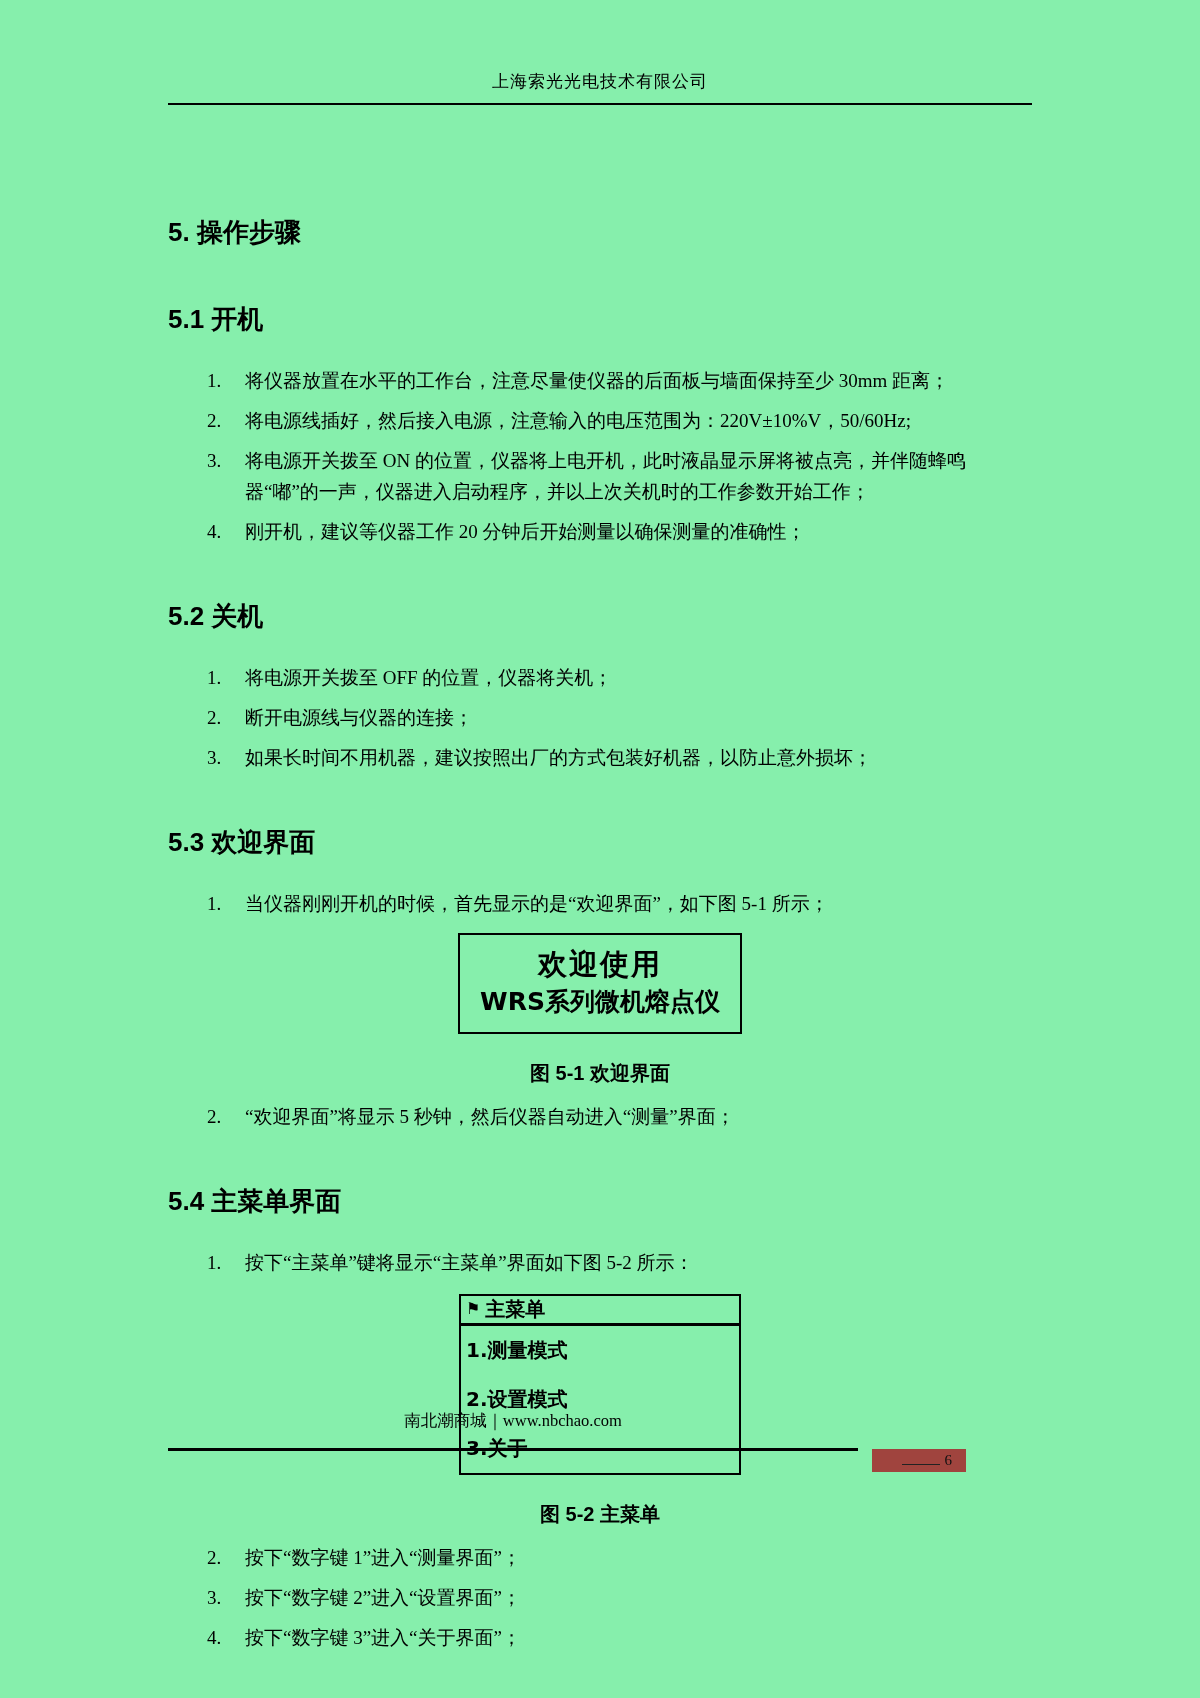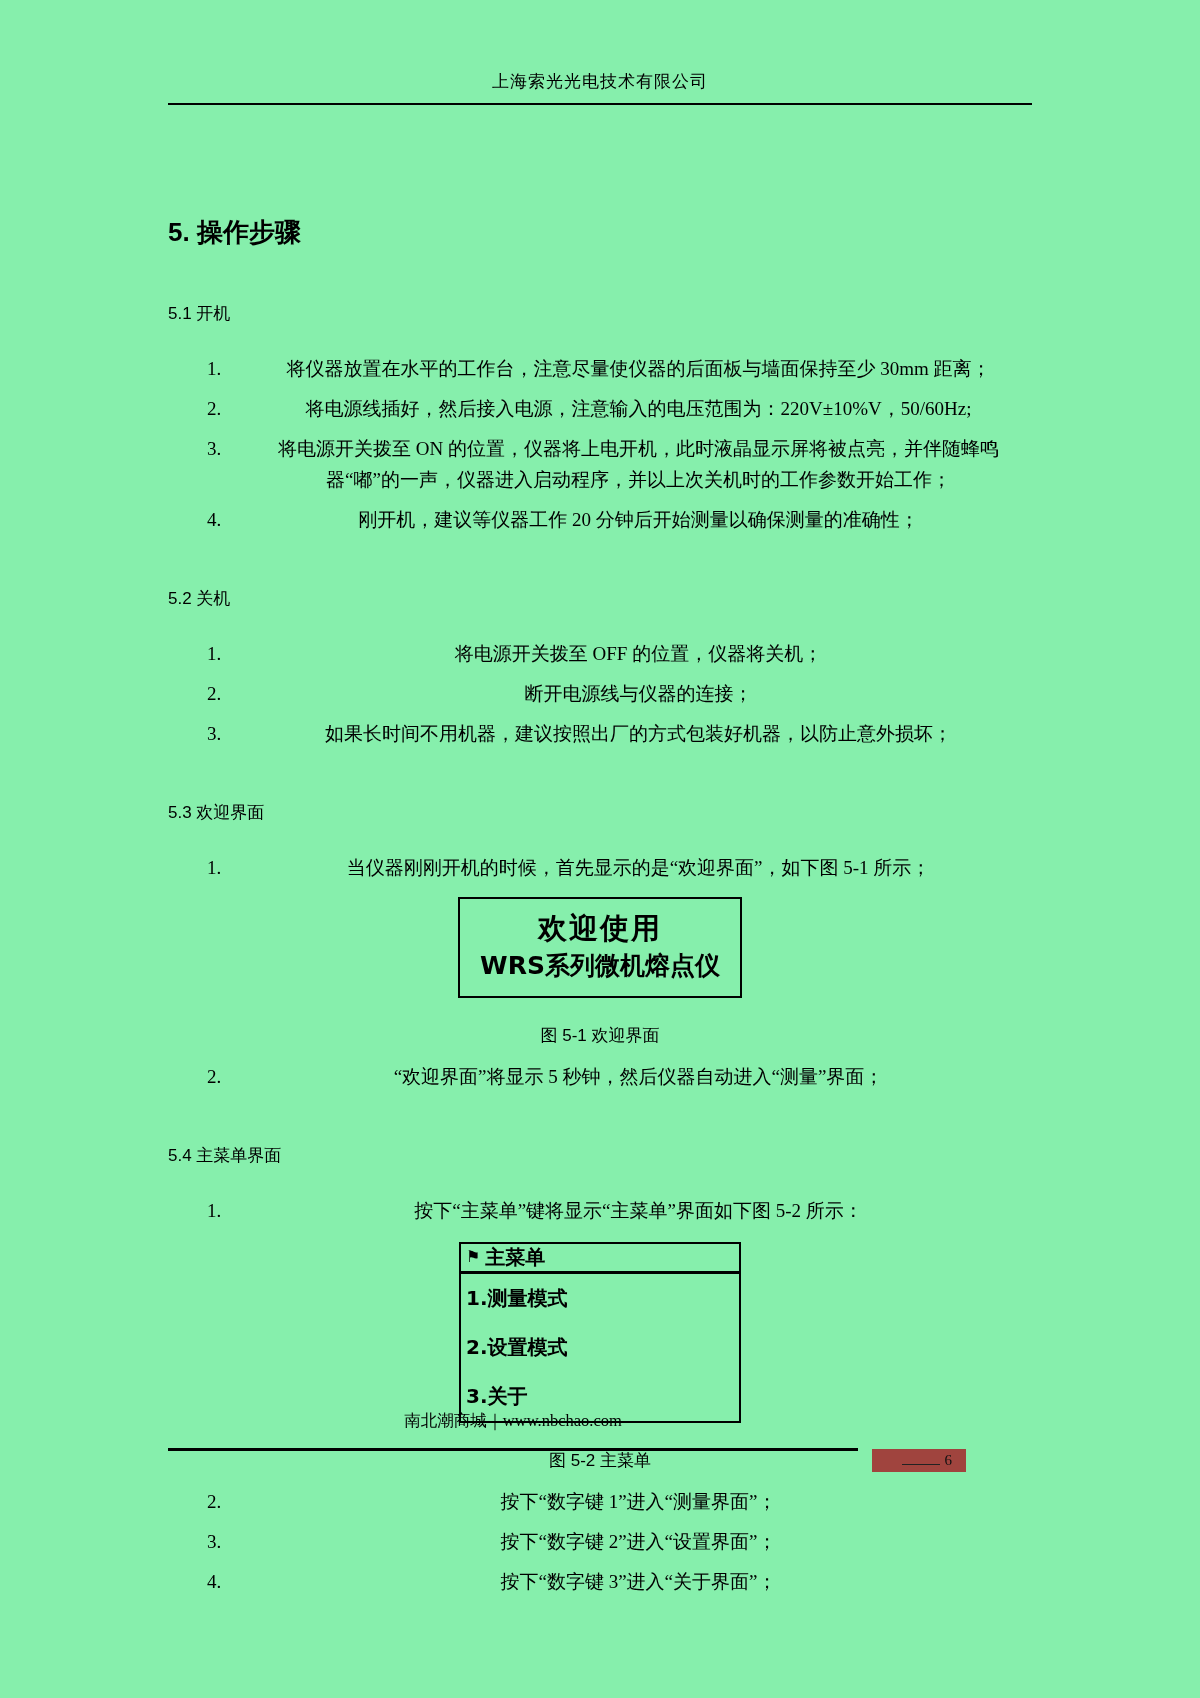--- a/index.html
+++ b/index.html
@@ -22,45 +22,45 @@
   .content { width:864px; margin:0 auto; }
 
   h1.sec-title {
     margin:110px 0 0 0;
     font-family:"Liberation Sans", sans-serif;
     font-size:26px; font-weight:bold;
   }
   h2.sub-title {
     margin:52px 0 0 0;
     font-family:"Liberation Sans", sans-serif;
-    font-size:17px; font-weight:normal;
+    font-size:26px; font-weight:bold;
   }
 
   .olist { margin-top:28px; padding-left:39px; }
   .li { display:flex; margin-bottom:9px; font-size:19px; line-height:31px; }
   .li .num { flex:0 0 38px; }
-  .li .txt { flex:1;text-align:center; }
+  .li .txt { flex:1; }
 
   
   .figure-box {
     width:272px; margin:14px auto 0;
     border:2px solid #000;
     text-align:center;
     padding:9px 4px 12px 4px;
     font-family:"DejaVu Sans", sans-serif;
     font-weight:bold;
   }
   .figure-box .w1 { font-size:29px; line-height:40px; letter-spacing:2px; }
   .figure-box .w2 { font-size:25px; line-height:36px; }
 
   .caption {
     margin-top:26px;
     text-align:center;
     font-family:"Liberation Sans", sans-serif;
-    font-size:17px; font-weight:normal;
+    font-size:20px; font-weight:bold;
   }
 
   
   .menu-box {
     width:278px; margin:16px auto 0;
     border:2px solid #000;
     font-family:"DejaVu Sans", sans-serif;
     font-weight:bold;
   }
   .menu-header {

